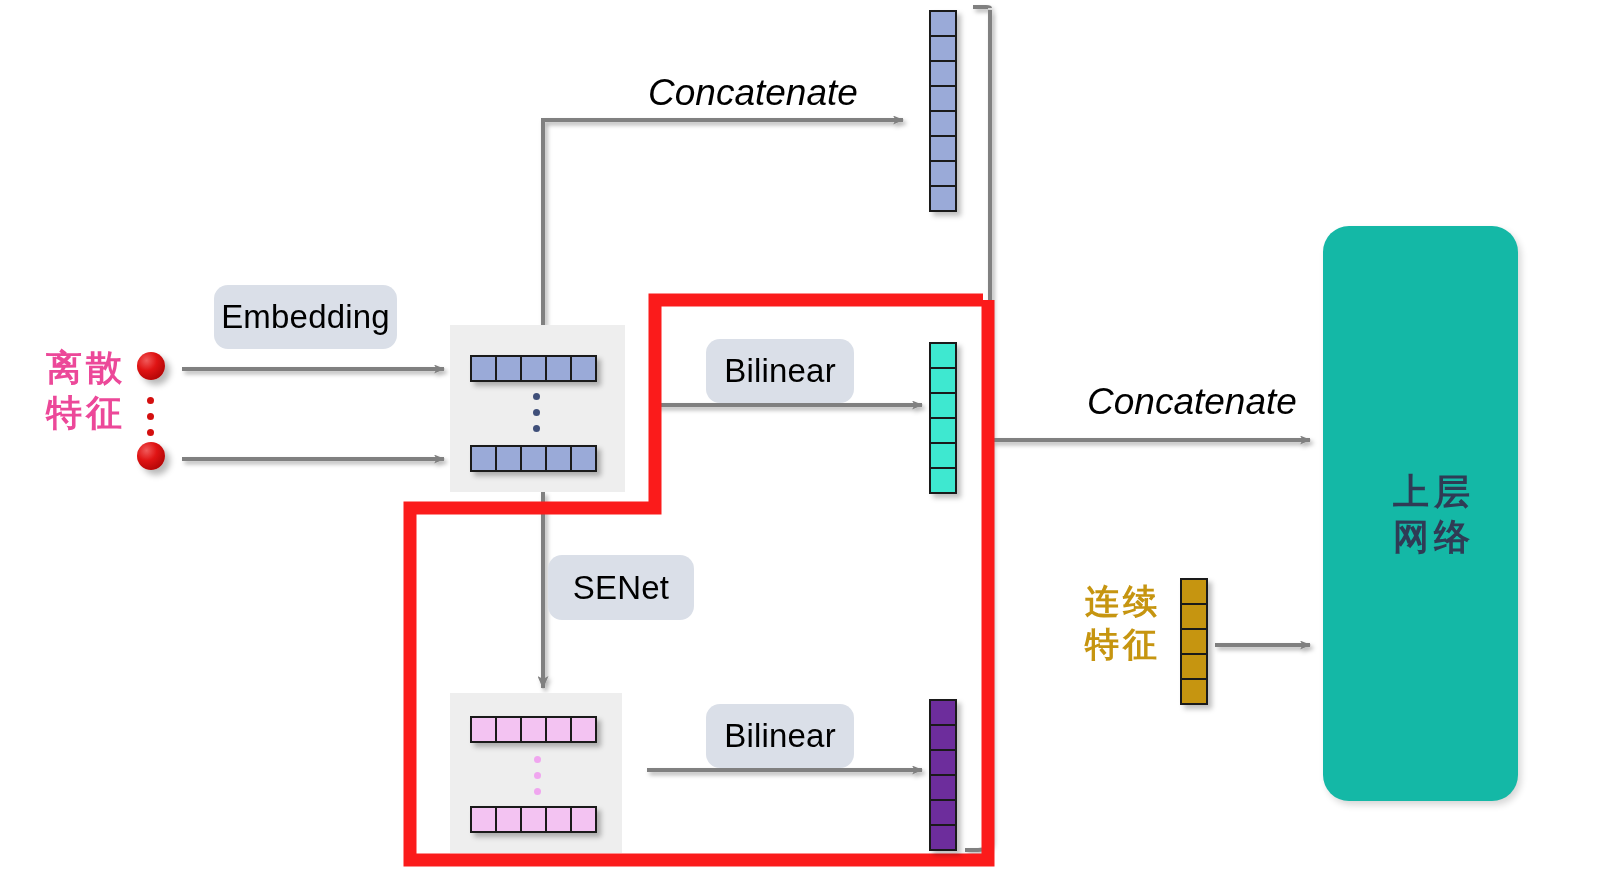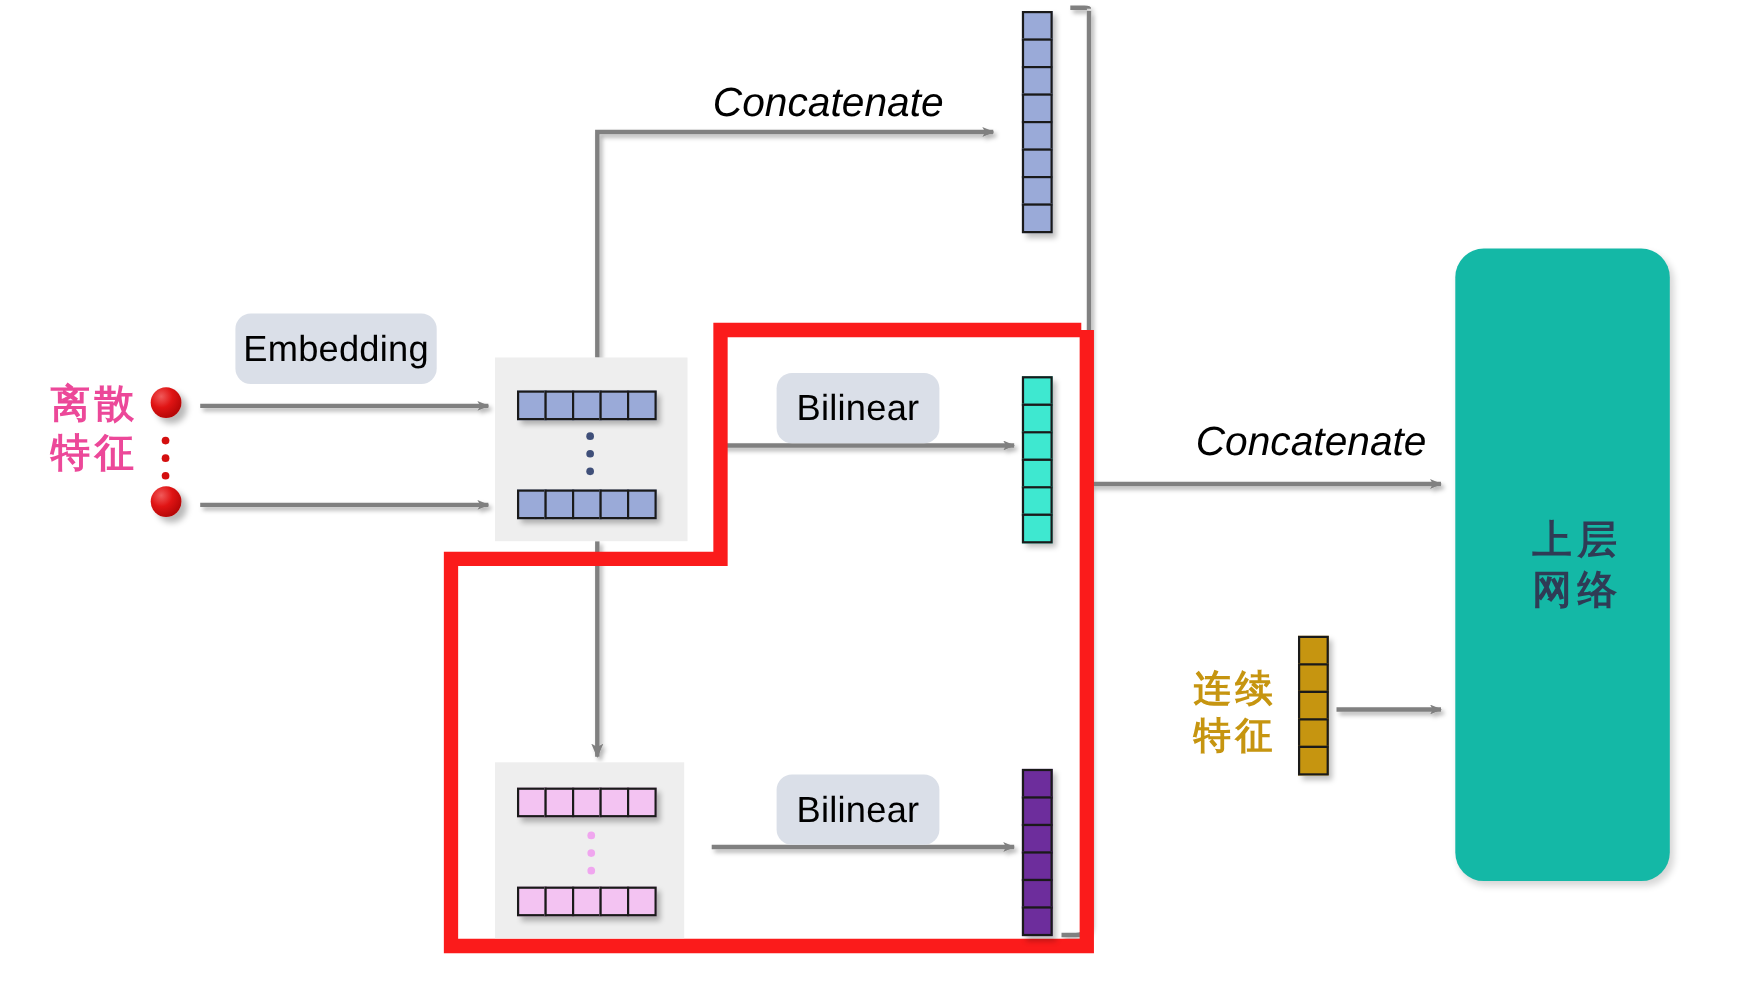--- a/index.html
+++ b/index.html
@@ -190,20 +190,21 @@
 
   <div class="colvec" style="left:929px;top:342px;">
     <div class="cell c-cyan"></div>
     <div class="cell c-cyan"></div>
     <div class="cell c-cyan"></div>
     <div class="cell c-cyan"></div>
     <div class="cell c-cyan"></div>
     <div class="cell c-cyan"></div>
   </div>
 
+  <div class="chip" style="left:548px;top:555px;width:146px;height:65px;font-size:33px;">SENet</div>
 
   <div class="panel" style="left:450px;top:693px;width:172px;height:160px;"></div>
   <div class="rowvec shadow" style="left:470px;top:716px;">
     <div class="cell c-pink"></div>
     <div class="cell c-pink"></div>
     <div class="cell c-pink"></div>
     <div class="cell c-pink"></div>
     <div class="cell c-pink"></div>
   </div>
   <div class="vdots d-pink" style="left:534px;top:756px;">
@@ -225,21 +226,21 @@
     <div class="cell c-purple"></div>
     <div class="cell c-purple"></div>
     <div class="cell c-purple"></div>
     <div class="cell c-purple"></div>
     <div class="cell c-purple"></div>
     <div class="cell c-purple"></div>
   </div>
 
   <div class="arrowlabel" style="left:1087px;top:381px;font-size:37px;">Concatenate</div>
 
-  <div class="cjk" style="left:1073px;top:605px;width:100px;font-size:34px;color:#c69510;letter-spacing:4px;">连续
+  <div class="cjk" style="left:1073px;top:580px;width:100px;font-size:34px;color:#c69510;letter-spacing:4px;">连续
 特征</div>
 
   <div class="colvec" style="left:1180px;top:578px;">
     <div class="cell c-gold"></div>
     <div class="cell c-gold"></div>
     <div class="cell c-gold"></div>
     <div class="cell c-gold"></div>
     <div class="cell c-gold"></div>
   </div>
 

